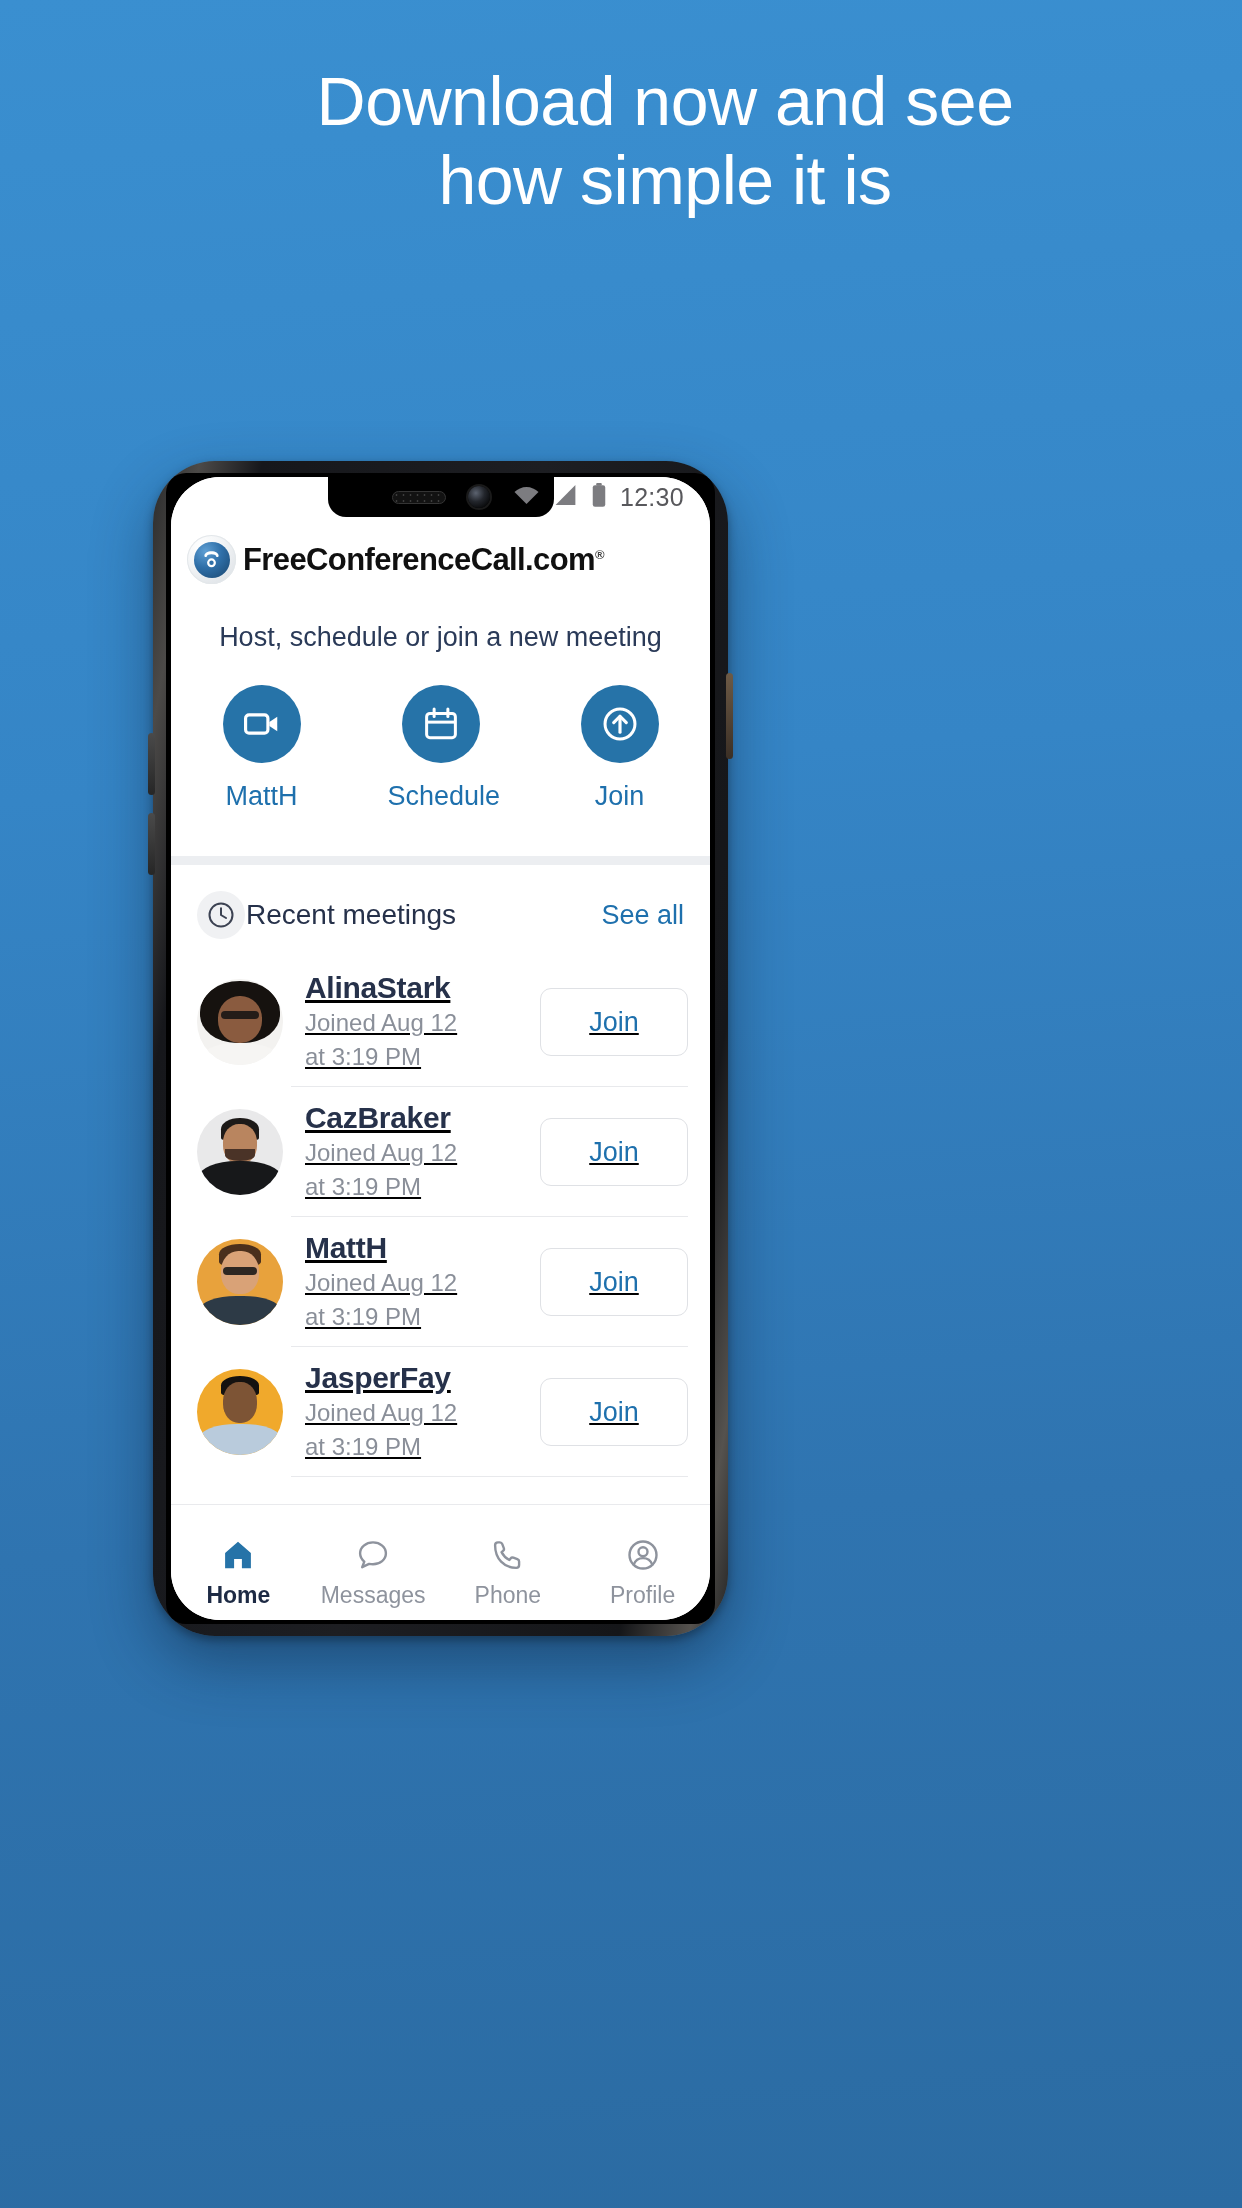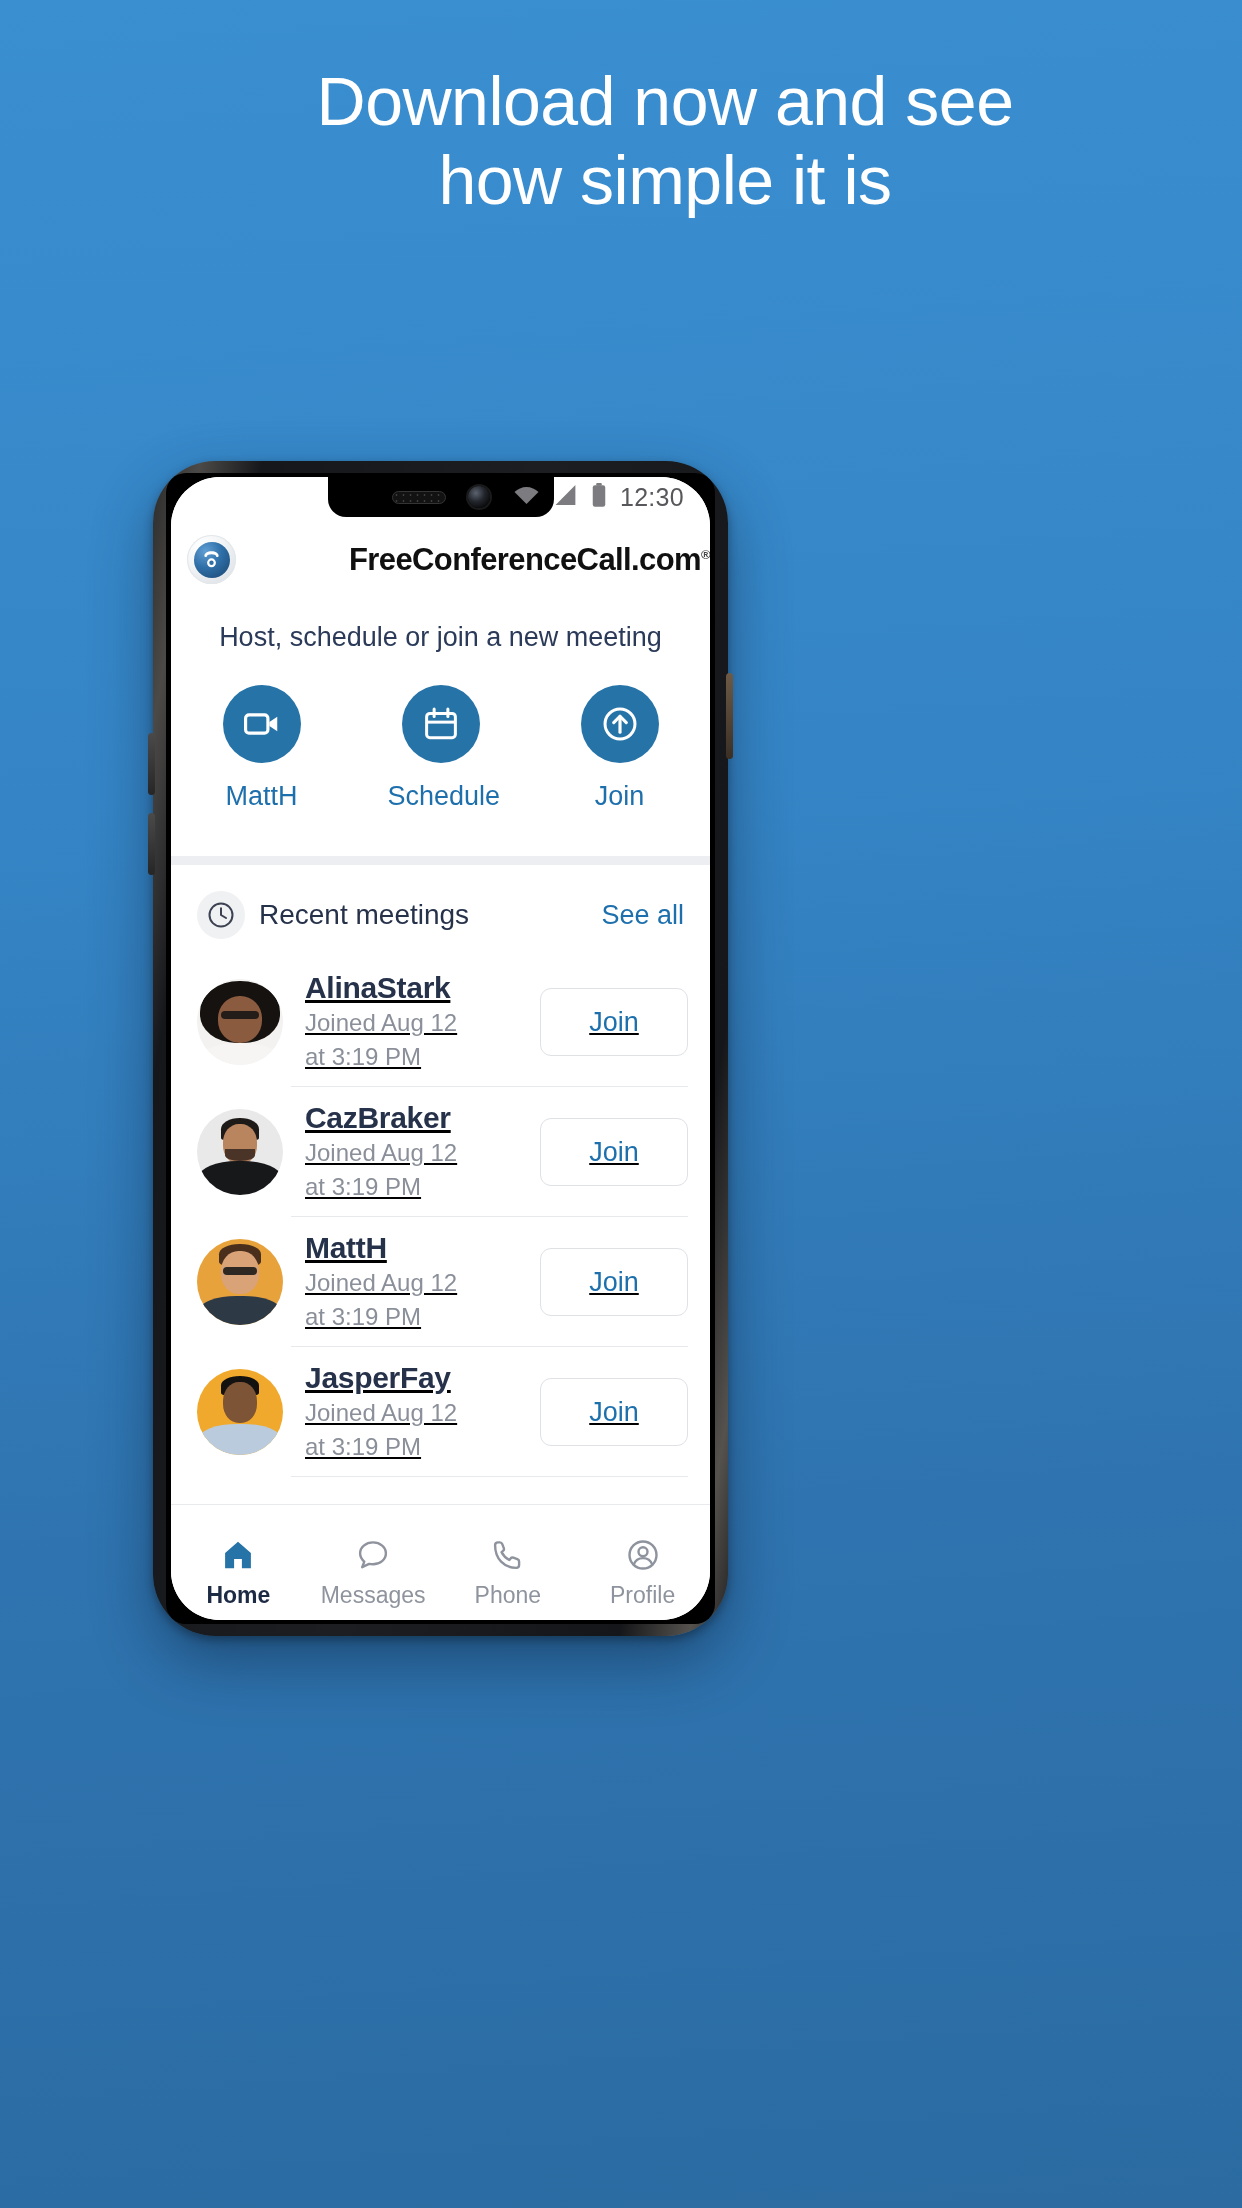--- a/index.html
+++ b/index.html
@@ -67,21 +67,21 @@
   
   #statusbar {
     position:absolute; top:0; right:0; height:40px;
     display:flex; align-items:center; gap:13px;
     padding-right:26px; z-index:7;
   }
   #statusbar .time { font-size:25px; color:#58585c; letter-spacing:.3px; }
 
   
   #topcard { padding:58px 0 0 0; background:#fff; }
-  #logo-row { display:flex; align-items:center; justify-content:space-between; gap:7px;padding-left:16px; }
+  #logo-row { display:flex; align-items:center; justify-content:flex-start; gap:7px;padding-left:16px; }
   #logo-badge {
     width:49px; height:49px; border-radius:50%;
     background:radial-gradient(circle at 30% 24%, #ffffff 0%, #f2f4f6 42%, #d8dde2 100%);
     display:flex; align-items:center; justify-content:center;
     box-shadow:inset 0 0 0 1px #e3e7ea;
   }
   #logo-glyph {
     width:36px; height:36px; border-radius:50%;
     background:radial-gradient(circle at 32% 26%, #5f9fd4 0%, #2f6fa8 45%, #19456e 100%);
     display:flex; align-items:center; justify-content:center;
@@ -115,21 +115,21 @@
   
   #recents { background:#fff; }
   #recents-head {
     display:flex; align-items:center; padding:26px 26px 18px 26px;
   }
   #clock-wrap {
     width:48px; height:48px; border-radius:50%; background:#f0f1f3;
     display:flex; align-items:center; justify-content:center; flex:0 0 auto;
   }
   #recents-title {
-    margin-left:14px; font-size:28px; color:#26314a; flex:1 1 auto;
+    margin-left:1px; font-size:28px; color:#26314a; flex:1 1 auto;
   }
   #see-all { font-size:27px; color:#1e70ad; }
 
   .mrow {
     display:flex; align-items:center; padding:0 22px 0 26px;
     height:130px; position:relative;text-decoration:underline;
   }
   .mrow .sep {
     position:absolute; left:120px; right:22px; bottom:0;
     height:1px; background:#e8e9ec;

